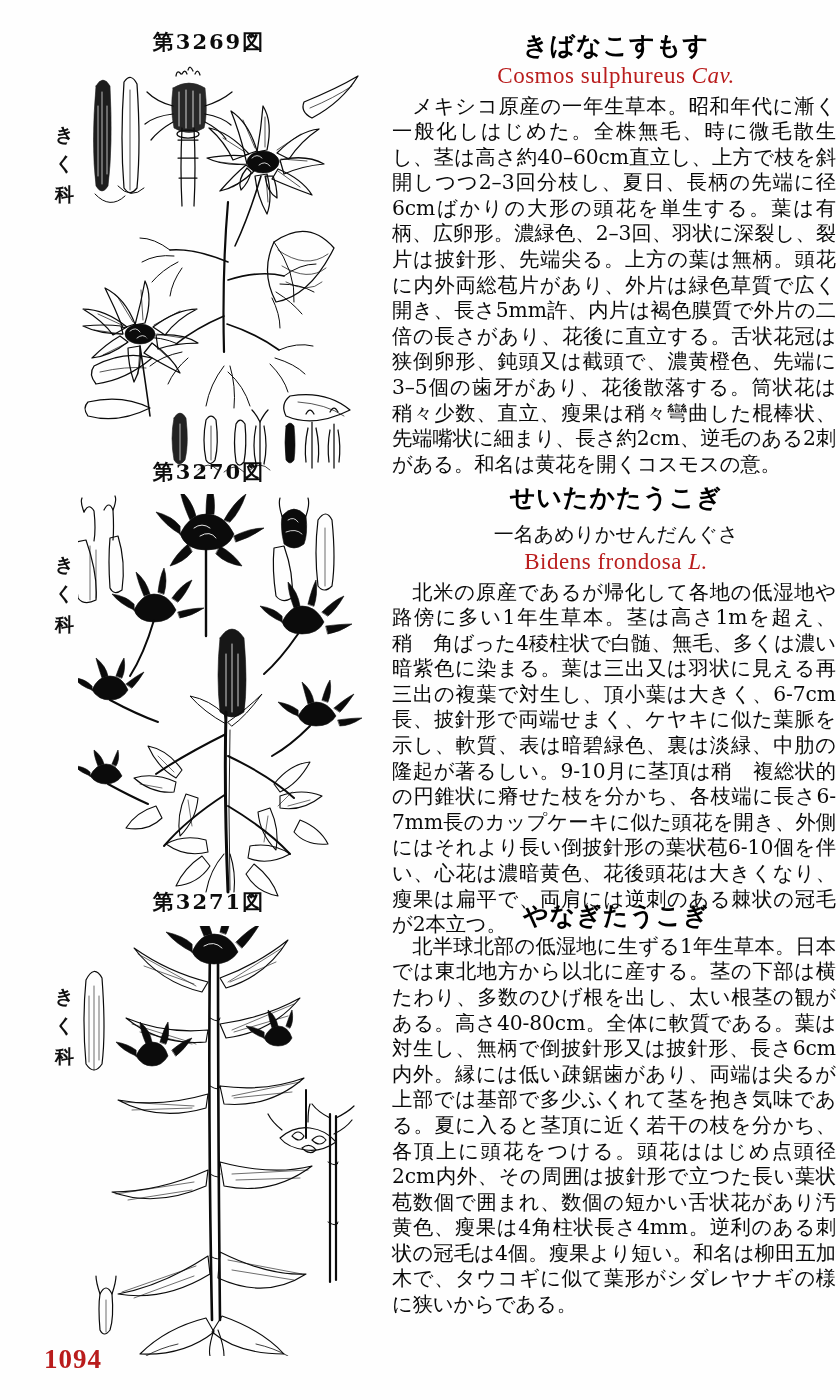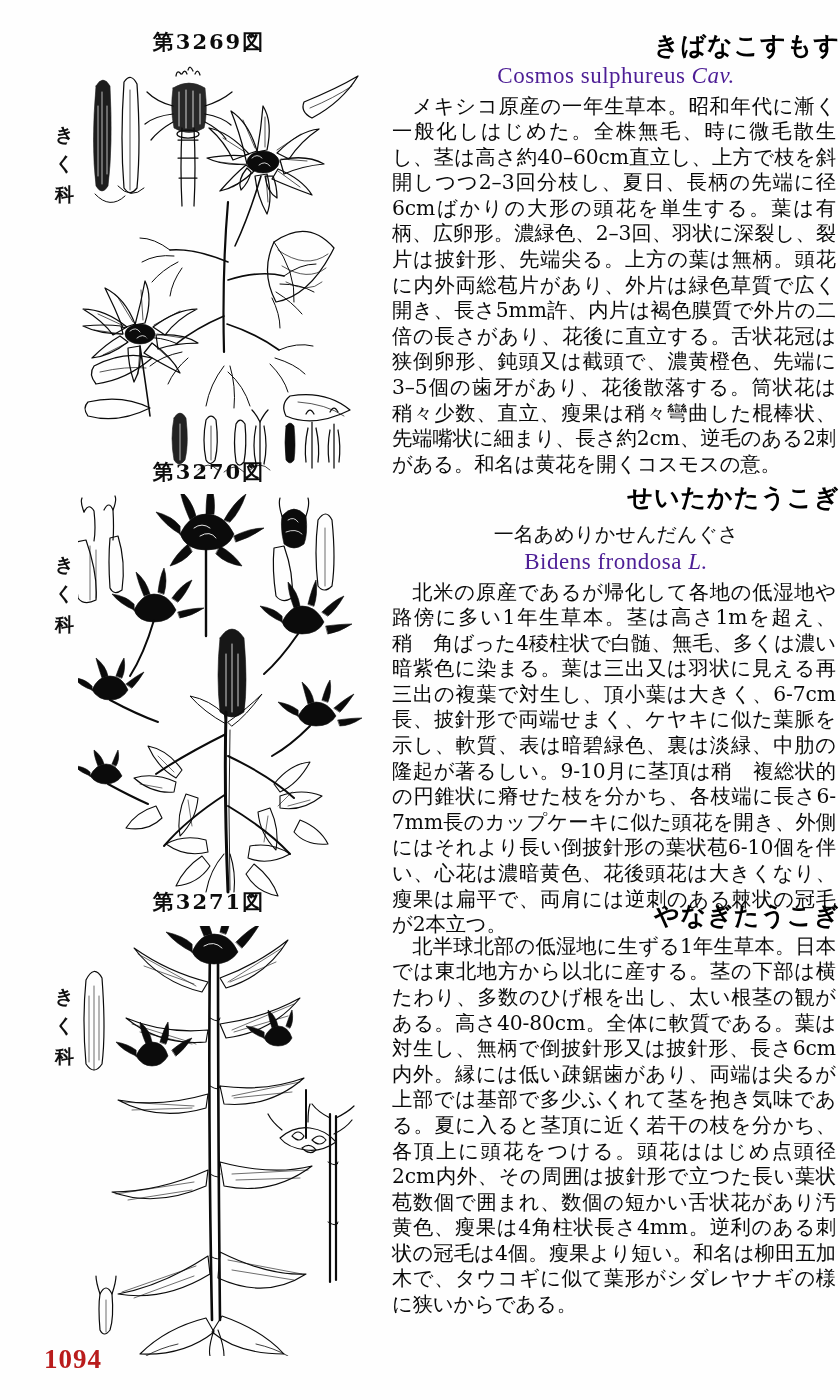--- a/index.html
+++ b/index.html
@@ -71,42 +71,42 @@
   }
   .plate {
     position: absolute;
     left: 78px;
   }
   .plate svg { display: block; }
 
   
   .entry { position: absolute; width: 448px; }
   .entry-title {
-    text-align: right;
+    text-align: center;
     font-size: 25px;
     font-weight: 700;
     letter-spacing: 1px;
     font-family: "DejaVu Serif", "Liberation Serif", serif;
     color: #000;
     line-height: 1.15;
   }
   .entry-alias {
     text-align: center;
     font-size: 20px;
     letter-spacing: 0px;
     font-family: "DejaVu Serif", "Liberation Serif", serif;
     color: #0d0d0d;
     line-height: 1.3;
     margin-top: 8px;
   }
   .entry-latin {
     text-align: center;
     font-size: 23px;
     font-family: "Liberation Serif", "DejaVu Serif", serif;
-    color: #4c1d95;
+    color: #b91c1c;
     line-height: 1.25;
     margin-top: 1px;
     letter-spacing: 0.5px;
   }
   .entry-latin .auth { font-style: italic; }
   .entry-body {
     font-size: 20.3px;
     line-height: 25.6px;
     text-align: justify;
     text-align-last: left;

